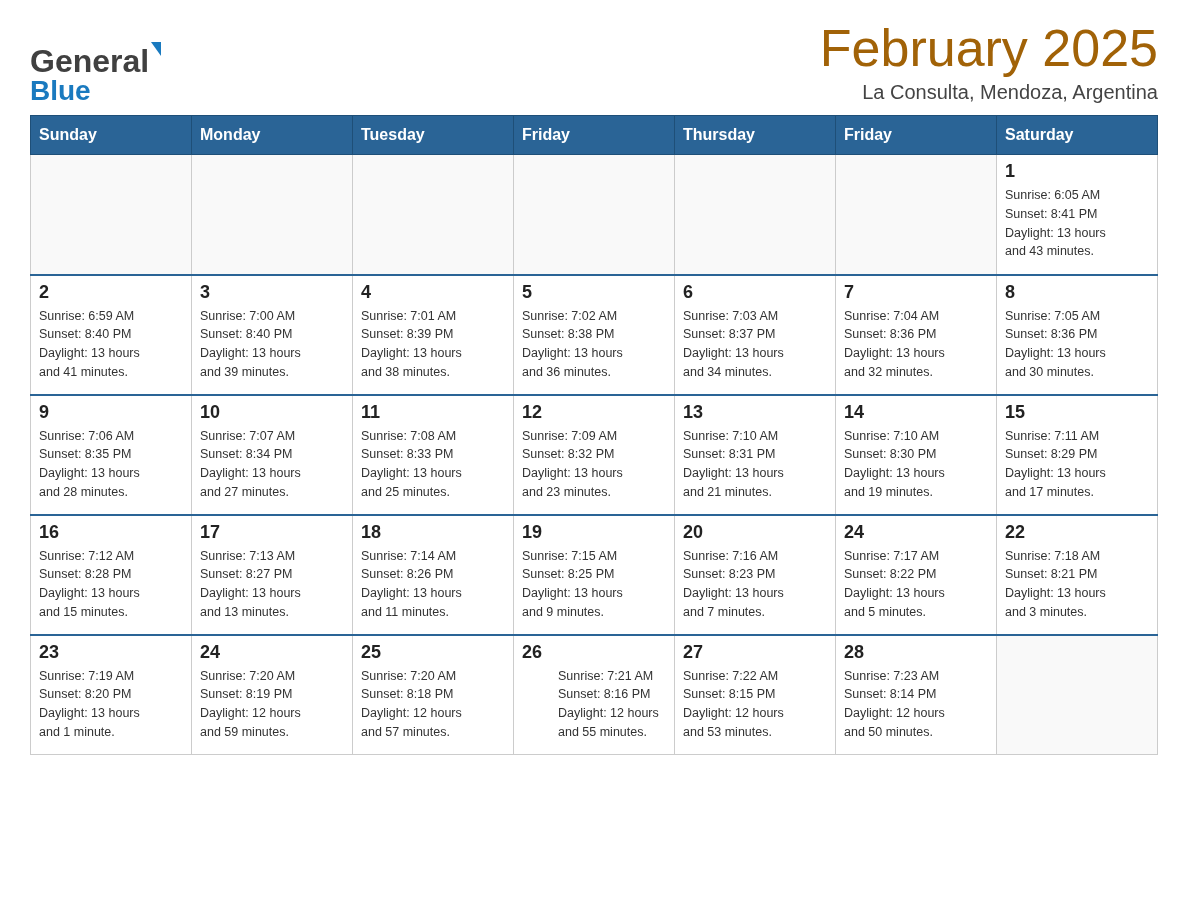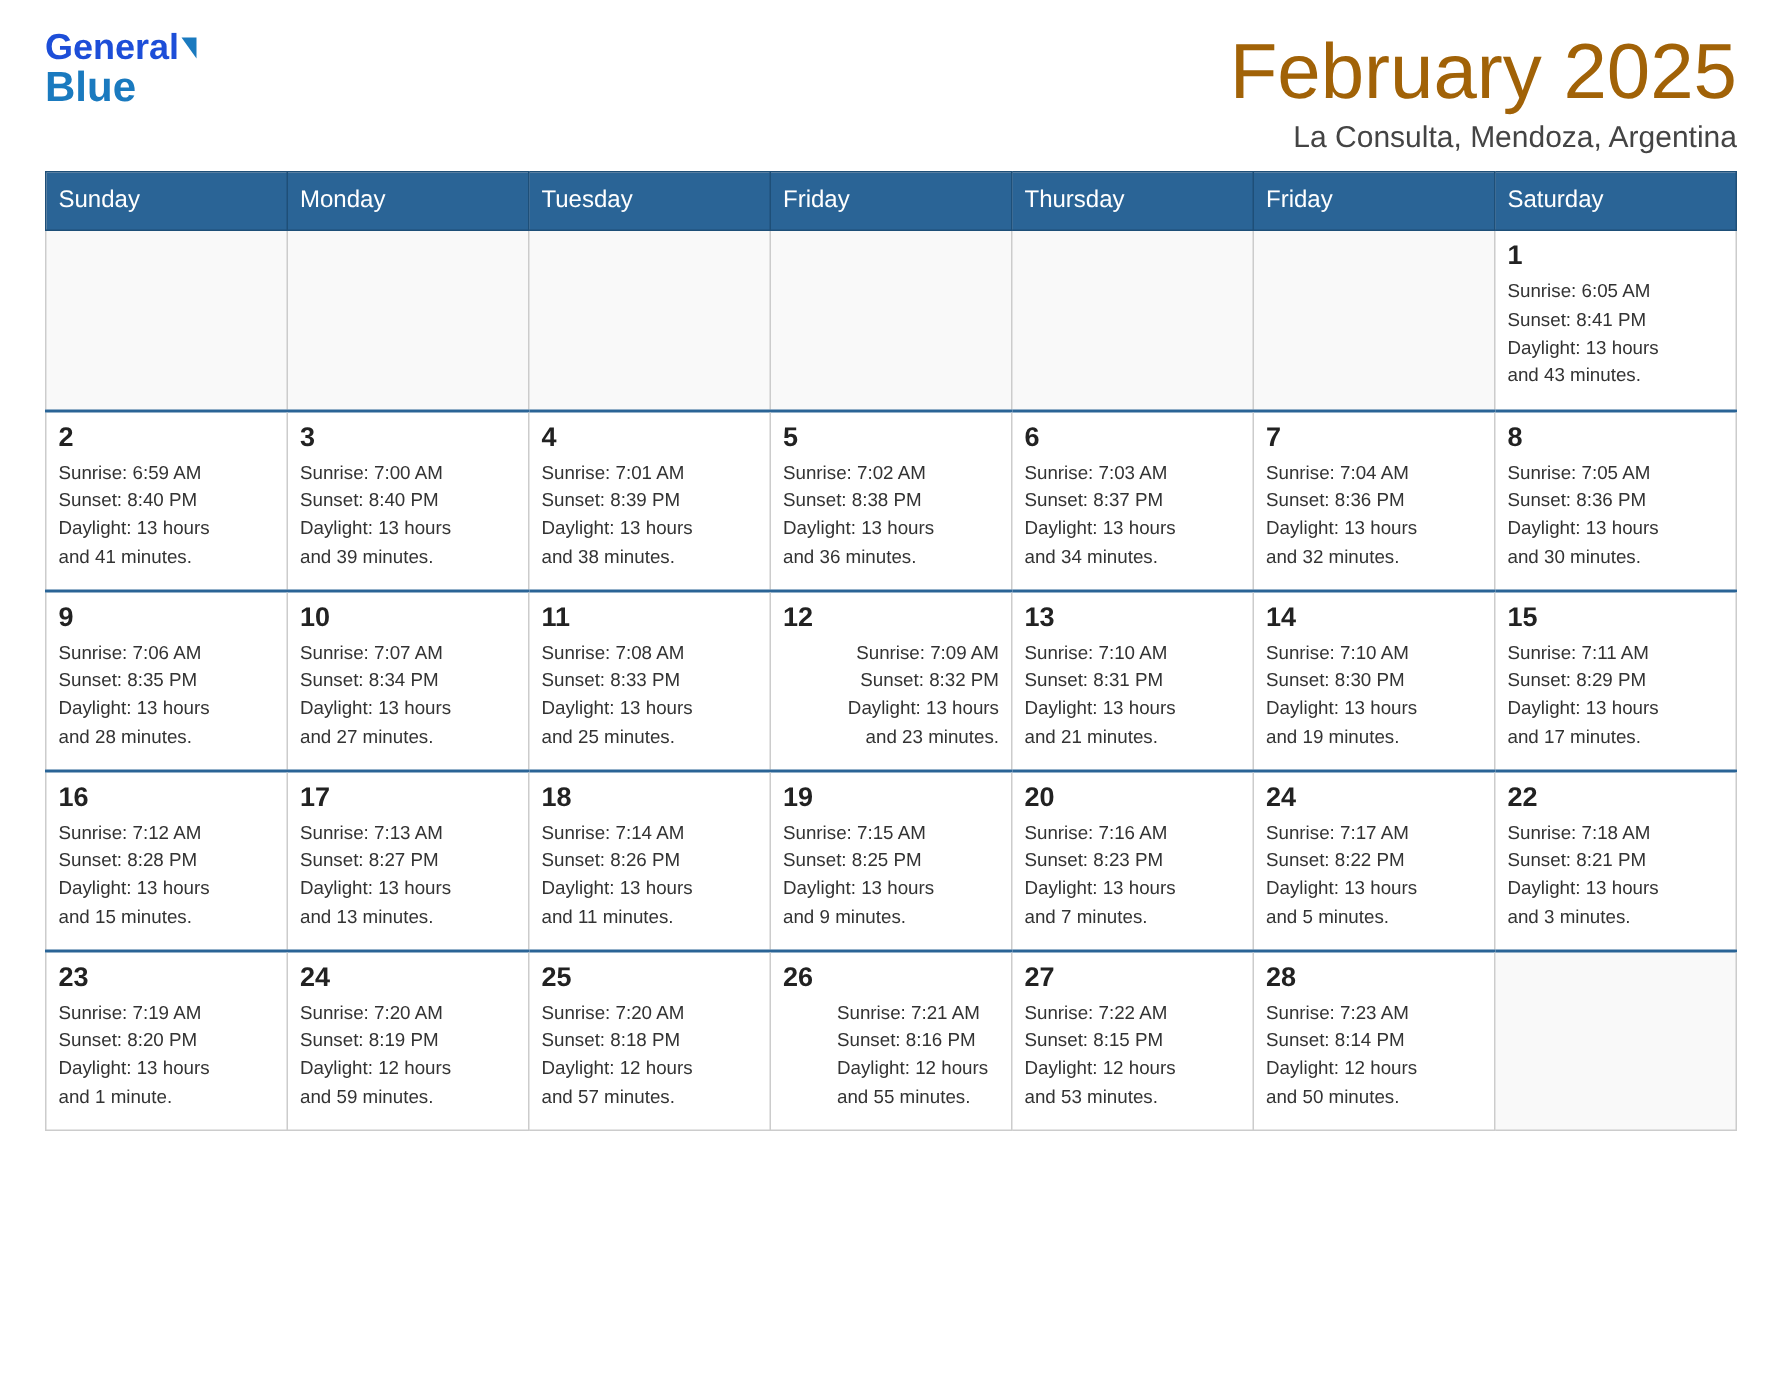--- a/index.html
+++ b/index.html
@@ -15,24 +15,25 @@
       justify-content: space-between;
       align-items: flex-start;
       margin-bottom: 10px;
     }
     .logo {
       display: flex;
       flex-direction: column;
       align-items: flex-start;
     }
     .logo-text-general {
-      font-size: 24px;
+      font-size: 32px;
       font-weight: bold;
-      color: #1d4ed8;
+      color: #404040;
       line-height: 1;
+      margin-top: 25px;
     }
     .logo-text-blue {
       font-size: 28px;
       font-weight: bold;
       color: #1a7abf;
       line-height: 1;
     }
     .logo-arrow {
       display: inline-block;
       width: 0;
@@ -64,21 +65,21 @@
     .calendar {
       width: 100%;
       border-collapse: collapse;
       margin-top: 10px;
     }
     .calendar th {
       background-color: #2a6496;
       color: #fff;
       padding: 10px 8px;
       font-size: 16px;
-      font-weight: normal;
+      font-weight: bold;
       text-align: left;
       border: 1px solid #1e4f78;
     }
     .calendar td {
       vertical-align: top;
       border: 1px solid #ccc;
       padding: 6px 8px;
       width: calc(100% / 7);
       height: 120px;
       font-size: 13px;
@@ -216,21 +217,21 @@
         </td>
         <td>
           <span class="day-number">11</span>
           <div class="day-info" style="white-space: pre-line;">Sunrise: 7:08 AM
 Sunset: 8:33 PM
 Daylight: 13 hours
 and 25 minutes.</div>
         </td>
         <td>
           <span class="day-number">12</span>
-          <div class="day-info" style="white-space: pre-line; text-align: right;">Sunrise: 7:09 AM
+          <div class="day-info" style="white-space: pre-line;">Sunrise: 7:09 AM
 Sunset: 8:32 PM
 Daylight: 13 hours
 and 23 minutes.</div>
         </td>
         <td>
           <span class="day-number">13</span>
           <div class="day-info" style="white-space: pre-line;">Sunrise: 7:10 AM
 Sunset: 8:31 PM
 Daylight: 13 hours
 and 21 minutes.</div>

